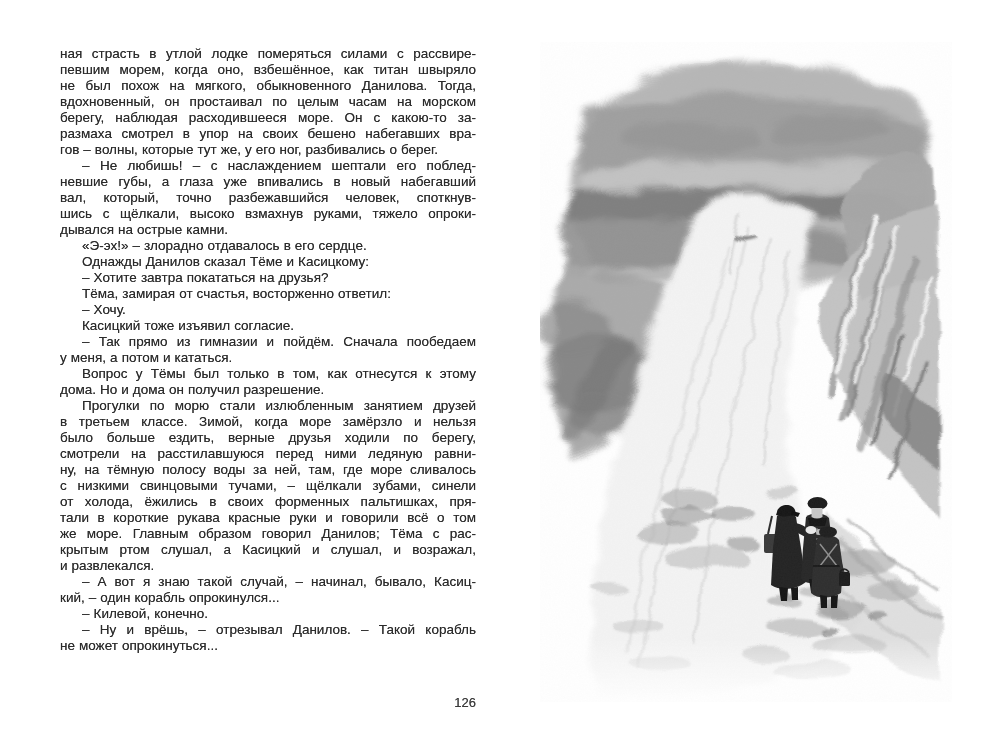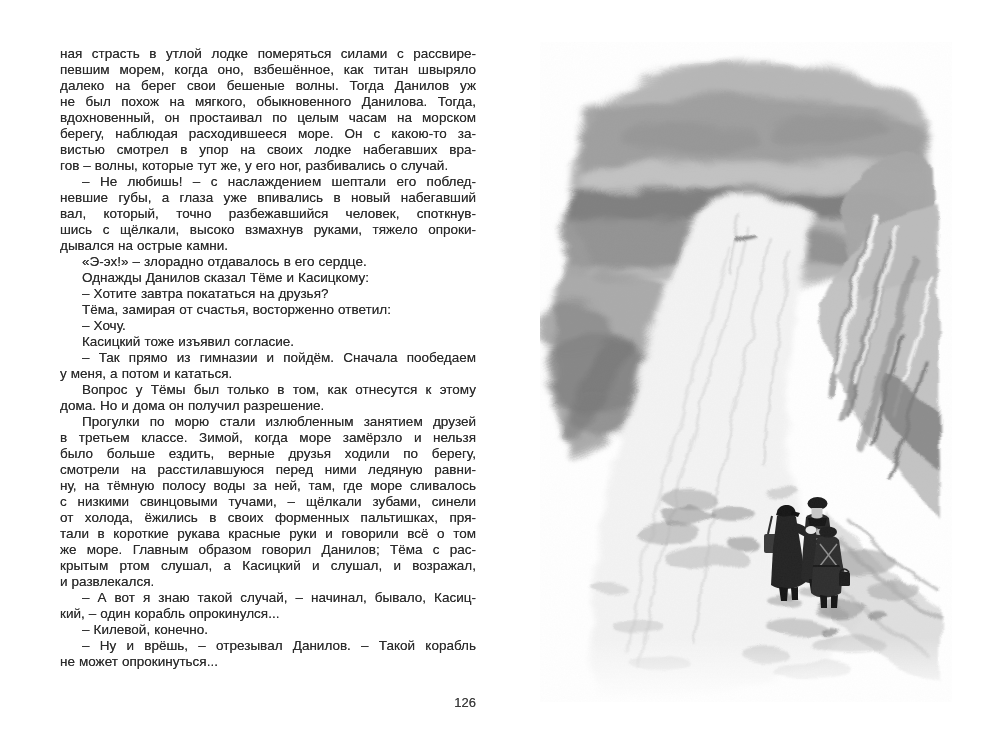--- a/index.html
+++ b/index.html
@@ -29,26 +29,25 @@
   .illus{position:absolute;left:540px;top:42px;width:412px;height:660px;}
 </style>
 </head>
 <body>
 
 <div class="spread">
 
   <div class="text-block">
       <div class="tline">ная страсть в утлой лодке померяться силами с рассвире-</div>
       <div class="tline">певшим морем, когда оно, взбешённое, как титан швыряло</div>
-      <div class="tline">далеко на берег свои бешеные волны. Тогда Данилов уж</div>
       <div class="tline">не был похож на мягкого, обыкновенного Данилова. Тогда,</div>
       <div class="tline">вдохновенный, он простаивал по целым часам на морском</div>
       <div class="tline">берегу, наблюдая расходившееся море. Он с какою-то за-</div>
-      <div class="tline">вистью смотрел в упор на своих лодке набегавших вра-</div>
-      <div class="tline nj">гов – волны, которые тут же, у его ног, разбивались о случай.</div>
+      <div class="tline">размаха смотрел в упор на своих бешено набегавших вра-</div>
+      <div class="tline nj">гов – волны, которые тут же, у его ног, разбивались о берег.</div>
       <div class="tline ind">– Не любишь! – с наслаждением шептали его поблед-</div>
       <div class="tline">невшие губы, а глаза уже впивались в новый набегавший</div>
       <div class="tline">вал, который, точно разбежавшийся человек, споткнув-</div>
       <div class="tline">шись с щёлкали, высоко взмахнув руками, тяжело опроки-</div>
       <div class="tline nj">дывался на острые камни.</div>
       <div class="tline ind nj">«Э-эх!» – злорадно отдавалось в его сердце.</div>
       <div class="tline ind nj">Однажды Данилов сказал Тёме и Касицкому:</div>
       <div class="tline ind nj">– Хотите завтра покататься на друзья?</div>
       <div class="tline ind nj">Тёма, замирая от счастья, восторженно ответил:</div>
       <div class="tline ind nj">– Хочу.</div>

